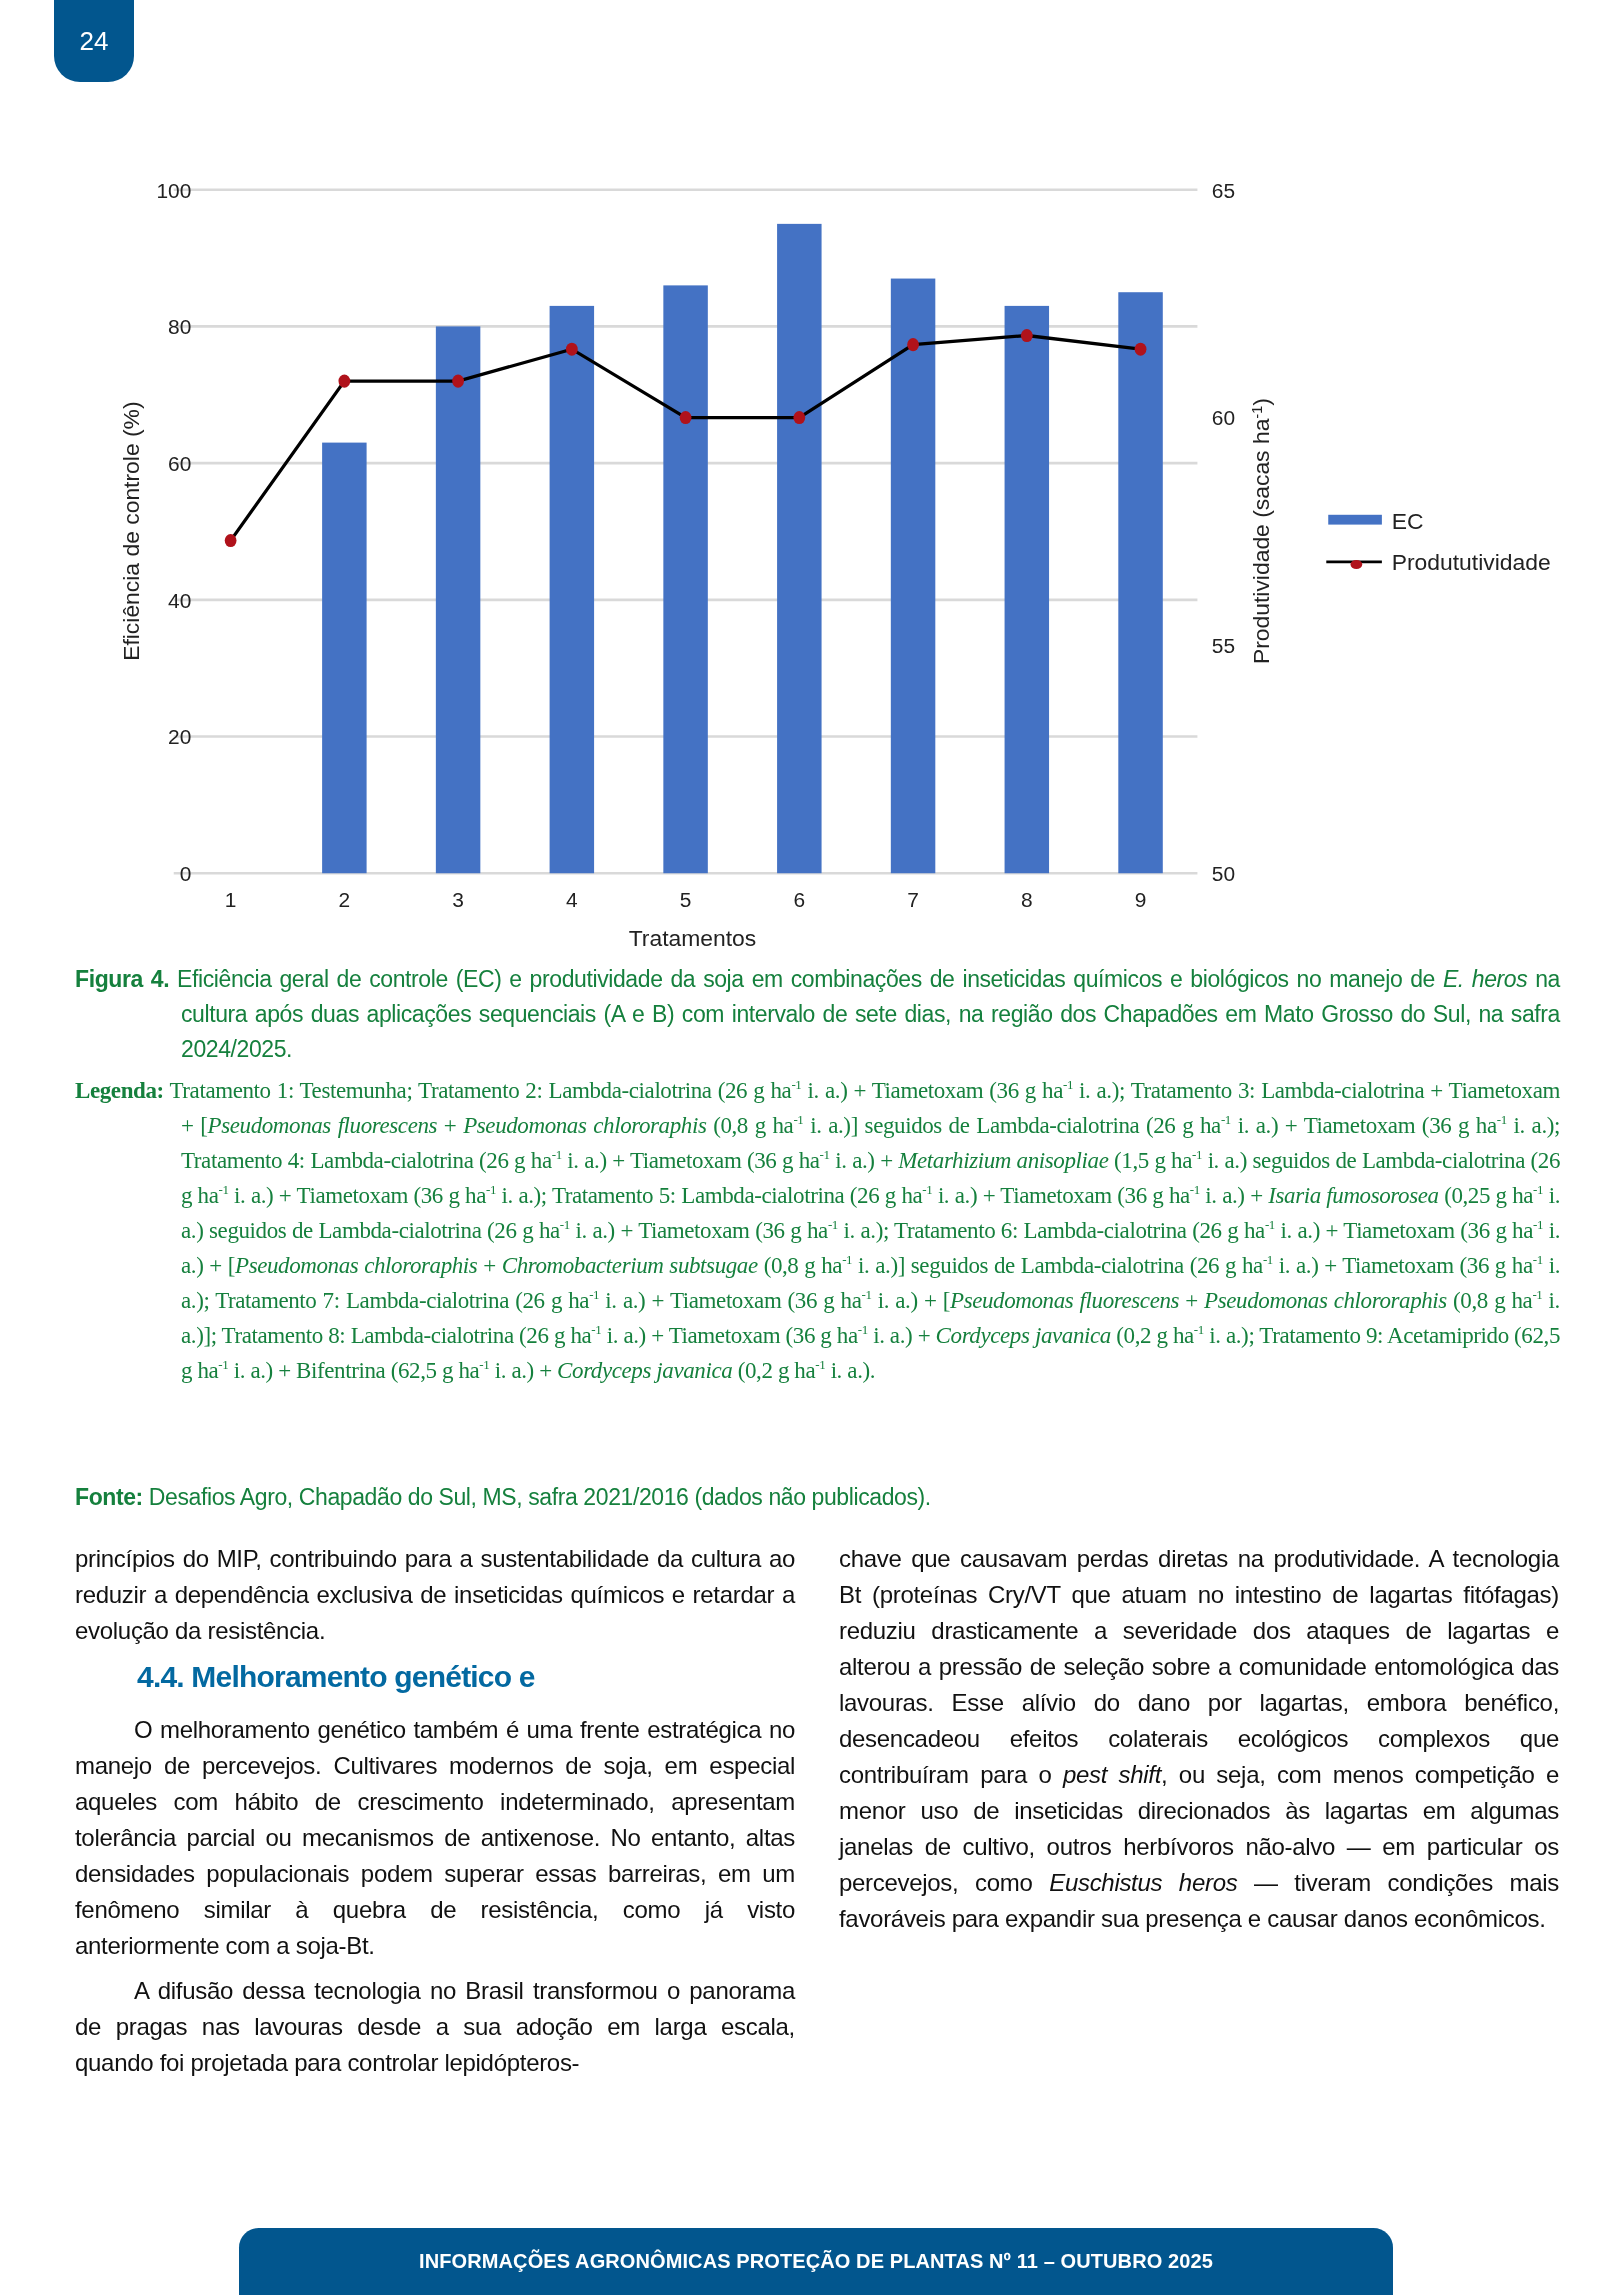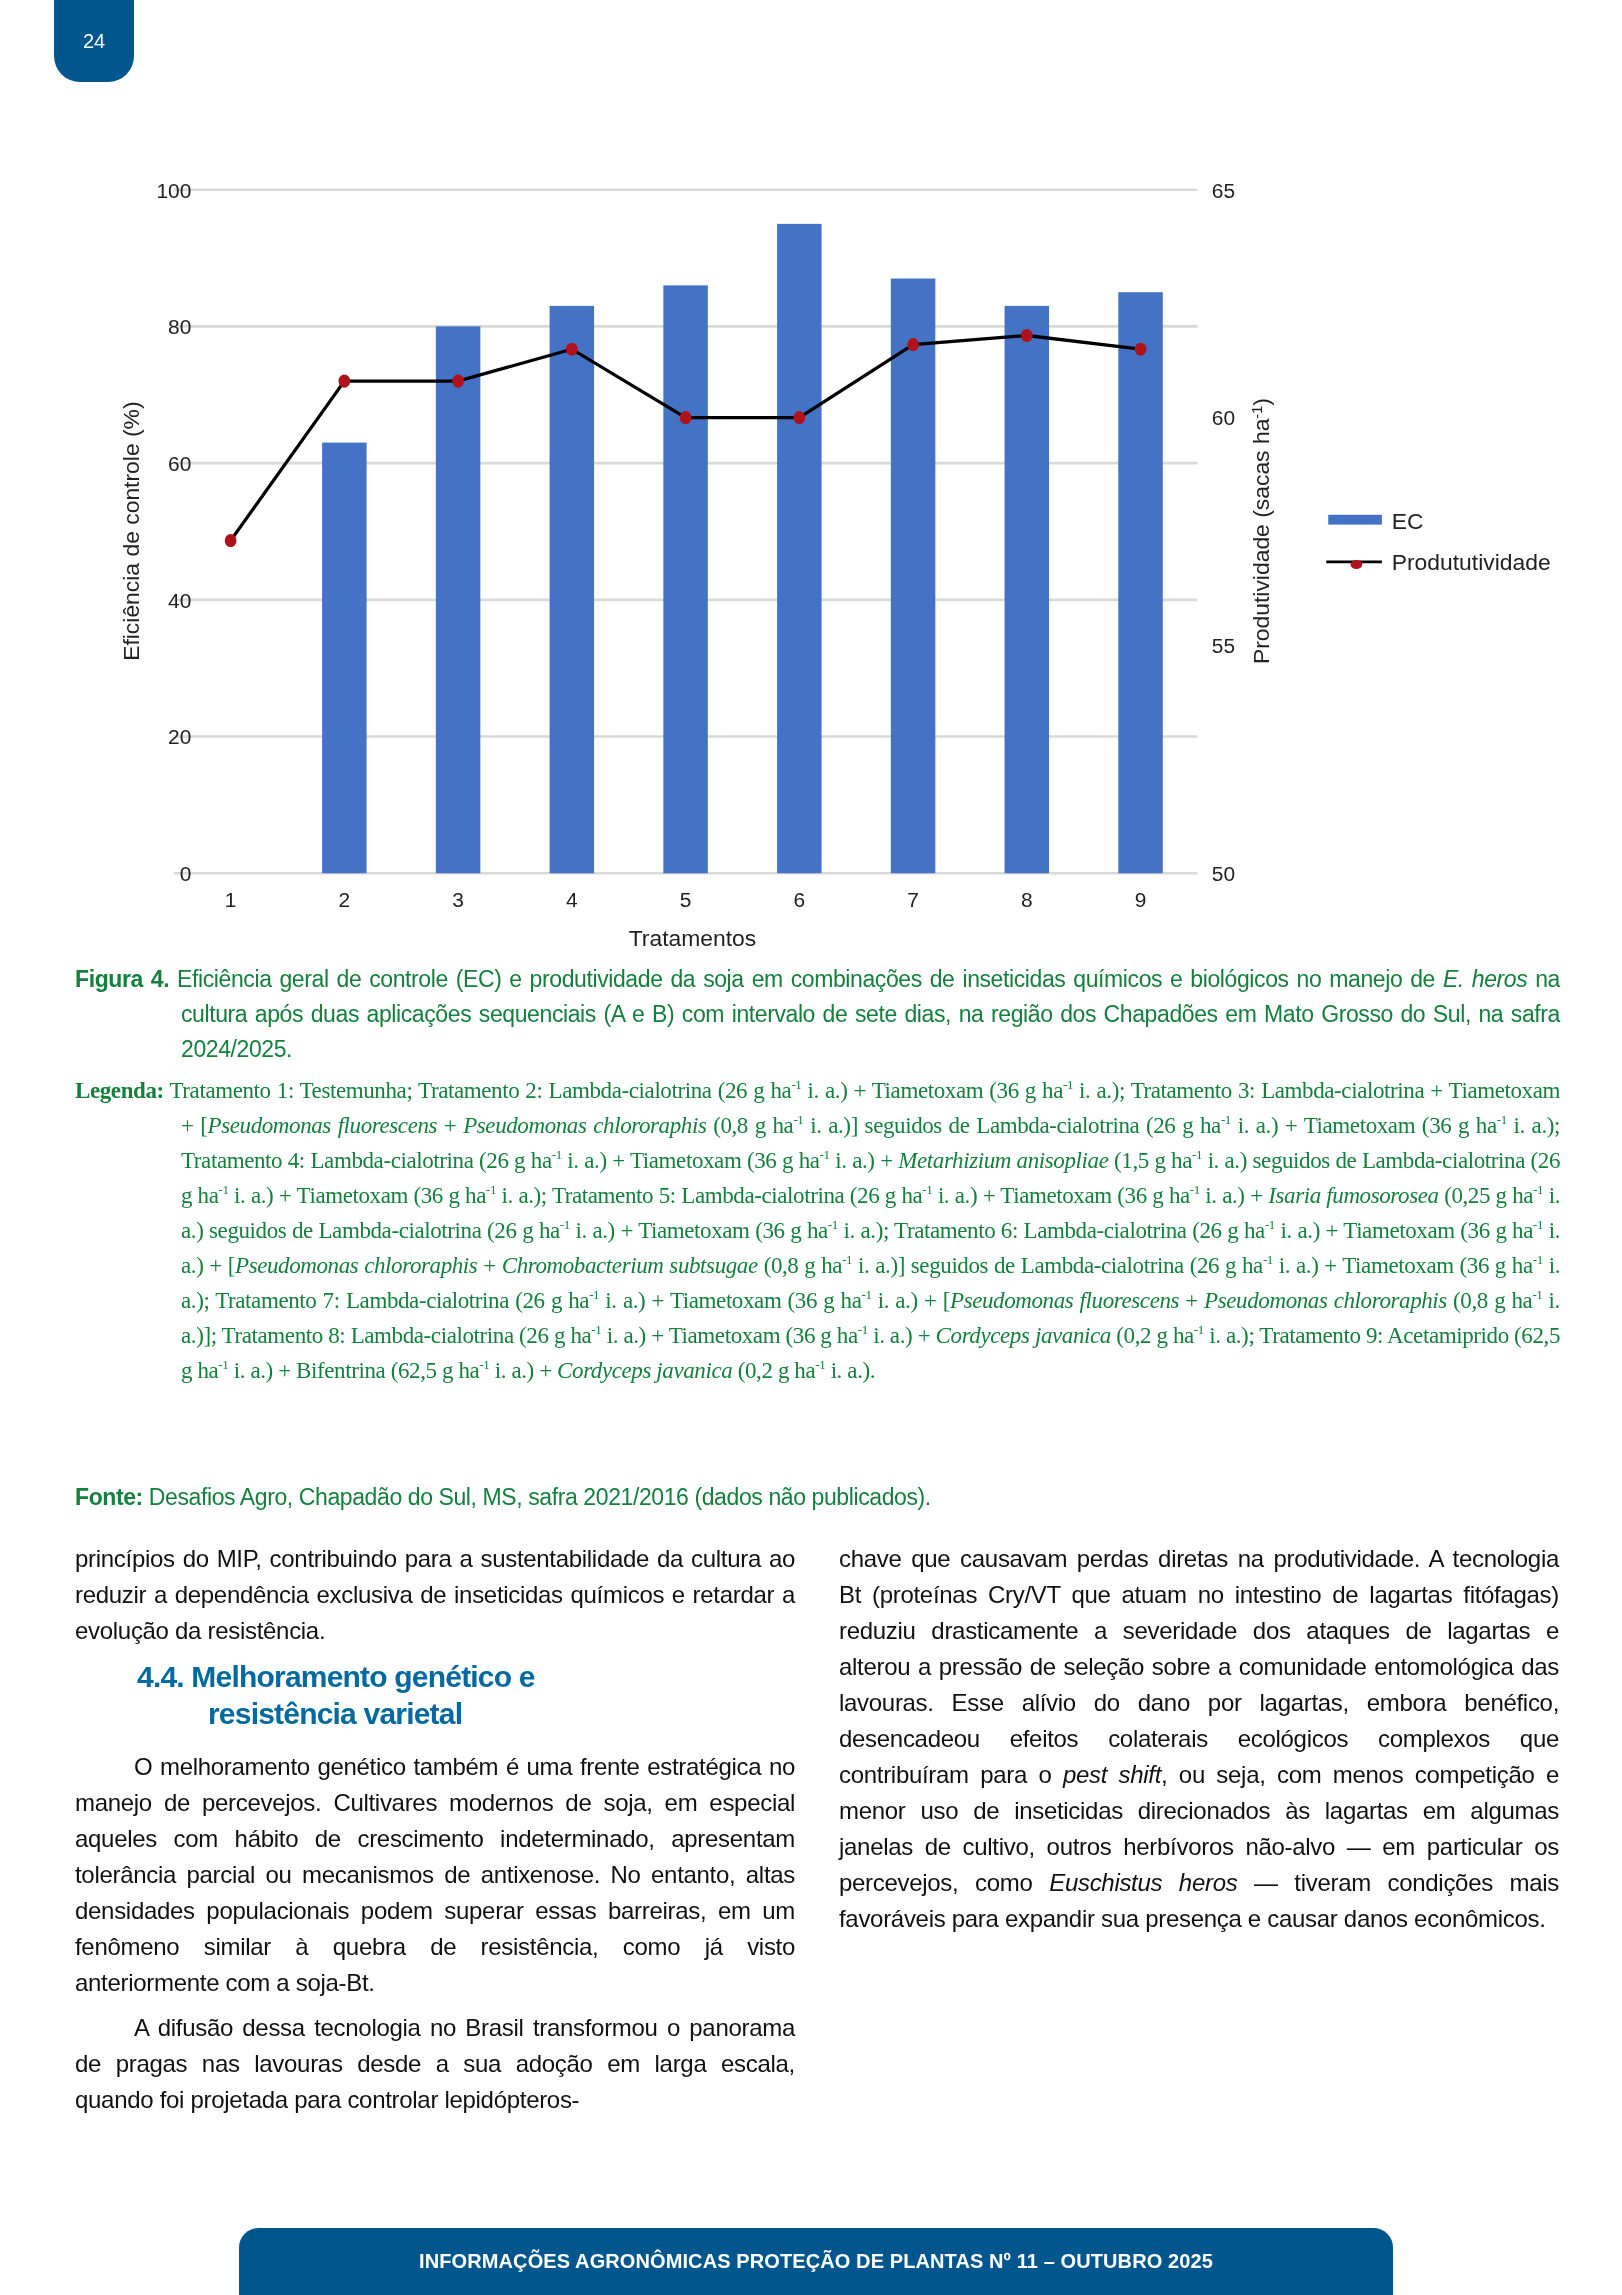--- a/index.html
+++ b/index.html
@@ -1,17 +1,17 @@
 <!DOCTYPE html>
 <html style="font-size:10.5px"><head>
 <meta charset="utf-8">
 <style>
   html, body { margin:0; padding:0; background:#ffffff; }
   body { width:1623px; height:2295px; position:relative; overflow:hidden; font-family:"Liberation Sans", sans-serif; color:#1a1a1a; }
-  .page-tab { position:absolute; left:54px; top:0; width:80px; height:82px; background:#02568e; border-radius:0 0 26px 26px; color:#fff; font-size:20px; display:flex; align-items:center; justify-content:center; font-family:"Liberation Sans", sans-serif; }
+  .page-tab { position:absolute; left:54px; top:0; width:80px; height:82px; background:#02568e; border-radius:0 0 26px 26px; color:#fff; font-size:26px; display:flex; align-items:center; justify-content:center; font-family:"Liberation Sans", sans-serif; }
   #chart { position:absolute; left:0; top:0; }
   .cap { position:absolute; left:75px; width:1485px; font-family:"Liberation Sans", sans-serif; font-size:23px; line-height:35px; text-align:justify; color:#15803d; letter-spacing:-0.4px; }
   .cap .lbl { font-weight:bold; }
   .cap .body { display:block; padding-left:106px; text-indent:-106px; }
   .cap sup { font-size:13px; line-height:0; }
   .col { position:absolute; width:720px; font-family:"Liberation Sans", sans-serif; font-size:24px; line-height:36px; text-align:justify; color:#111; letter-spacing:-0.3px; }
   .col p { margin:0 0 9.2px 0; }
   .col p.indent { text-indent:59px; }
   .col h2 { margin:9.2px 0 17px 0; font-family:"Liberation Sans", sans-serif; font-weight:bold; color:#0369a1; font-size:30px; line-height:37px; letter-spacing:-0.8px; padding-left:62px; }
   .col h2 .l2 { display:block; padding-left:71px; }
@@ -99,21 +99,21 @@
 <div class="cap" style="top:1073px;font-family:Liberation Serif, serif;">
   <span class="body" id="legend-body"><span class="lbl">Legenda:</span><span> Tratamento 1: Testemunha; Tratamento 2: Lambda-cialotrina (26 g ha</span><sup>-1</sup><span> i. a.) + Tiametoxam (36 g ha</span><sup>-1</sup><span> i. a.); Tratamento 3: Lambda-cialotrina + Tiametoxam + [</span><i>Pseudomonas fluorescens</i><span> + </span><i>Pseudomonas chlororaphis</i><span> (0,8 g ha</span><sup>-1</sup><span> i. a.)] seguidos de Lambda-cialotrina (26 g ha</span><sup>-1</sup><span> i. a.) + Tiametoxam (36 g ha</span><sup>-1</sup><span> i. a.); Tratamento 4: Lambda-cialotrina (26 g ha</span><sup>-1</sup><span> i. a.) + Tiametoxam (36 g ha</span><sup>-1</sup><span> i. a.) + </span><i>Metarhizium anisopliae</i><span> (1,5 g ha</span><sup>-1</sup><span> i. a.) seguidos de Lambda-cialotrina (26 g ha</span><sup>-1</sup><span> i. a.) + Tiametoxam (36 g ha</span><sup>-1</sup><span> i. a.); Tratamento 5: Lambda-cialotrina (26 g ha</span><sup>-1</sup><span> i. a.) + Tiametoxam (36 g ha</span><sup>-1</sup><span> i. a.) + </span><i>Isaria fumosorosea</i><span> (0,25 g ha</span><sup>-1</sup><span> i. a.) seguidos de Lambda-cialotrina (26 g ha</span><sup>-1</sup><span> i. a.) + Tiametoxam (36 g ha</span><sup>-1</sup><span> i. a.); Tratamento 6: Lambda-cialotrina (26 g ha</span><sup>-1</sup><span> i. a.) + Tiametoxam (36 g ha</span><sup>-1</sup><span> i. a.) + [</span><i>Pseudomonas chlororaphis</i><span> + </span><i>Chromobacterium subtsugae</i><span> (0,8 g ha</span><sup>-1</sup><span> i. a.)] seguidos de Lambda-cialotrina (26 g ha</span><sup>-1</sup><span> i. a.) + Tiametoxam (36 g ha</span><sup>-1</sup><span> i. a.); Tratamento 7: Lambda-cialotrina (26 g ha</span><sup>-1</sup><span> i. a.) + Tiametoxam (36 g ha</span><sup>-1</sup><span> i. a.) + [</span><i>Pseudomonas fluorescens</i><span> + </span><i>Pseudomonas chlororaphis</i><span> (0,8 g ha</span><sup>-1</sup><span> i. a.)]; Tratamento 8: Lambda-cialotrina (26 g ha</span><sup>-1</sup><span> i. a.) + Tiametoxam (36 g ha</span><sup>-1</sup><span> i. a.) + </span><i>Cordyceps javanica</i><span> (0,2 g ha</span><sup>-1</sup><span> i. a.); Tratamento 9: Acetamiprido (62,5 g ha</span><sup>-1</sup><span> i. a.) + Bifentrina (62,5 g ha</span><sup>-1</sup><span> i. a.) + </span><i>Cordyceps javanica</i><span> (0,2 g ha</span><sup>-1</sup><span> i. a.).</span></span>
 </div>
 
 <div class="cap" style="top:1480px;">
   <span><span class="lbl">Fonte:</span><span> Desafios Agro, Chapadão do Sul, MS, safra 2021/2016 (dados não publicados).</span></span>
 </div>
 
 <div class="col" style="left:75px; top:1541px;">
   <p>princípios do MIP, contribuindo para a sustentabilidade da cultura ao reduzir a dependência exclusiva de inseticidas químicos e retardar a evolução da resistência.</p>
-  <h2><span>4.4. Melhoramento genético e</span><span class="l2">resistência varietal</span></h2>
+  <h2><span>4.4. Melhoramento genético e</span></h2>
   <p class="indent">O melhoramento genético também é uma frente estratégica no manejo de percevejos. Cultivares modernos de soja, em especial aqueles com hábito de crescimento indeterminado, apresentam tolerância parcial ou mecanismos de antixenose. No entanto, altas densidades populacionais podem superar essas barreiras, em um fenômeno similar à quebra de resistência, como já visto anteriormente com a soja-Bt.</p>
   <p class="indent">A difusão dessa tecnologia no Brasil transformou o panorama de pragas nas lavouras desde a sua adoção em larga escala, quando foi projetada para controlar lepidópteros-</p>
 </div>
 
 <div class="col" style="left:839px; top:1541px;">
   <p><span>chave que causavam perdas diretas na produtividade. A tecnologia Bt (proteínas Cry/VT que atuam no intestino de lagartas fitófagas) reduziu drasticamente a severidade dos ataques de lagartas e alterou a pressão de seleção sobre a comunidade entomológica das lavouras. Esse alívio do dano por lagartas, embora benéfico, desencadeou efeitos colaterais ecológicos complexos que contribuíram para o </span><i>pest shift</i><span>, ou seja, com menos competição e menor uso de inseticidas direcionados às lagartas em algumas janelas de cultivo, outros herbívoros não-alvo — em particular os percevejos, como </span><i>Euschistus heros</i><span> — tiveram condições mais favoráveis para expandir sua presença e causar danos econômicos.</span></p>
 </div>
 
 <div class="footer">
     <span>INFORMAÇÕES AGRONÔMICAS PROTEÇÃO DE PLANTAS Nº 11 – OUTUBRO 2025</span>

